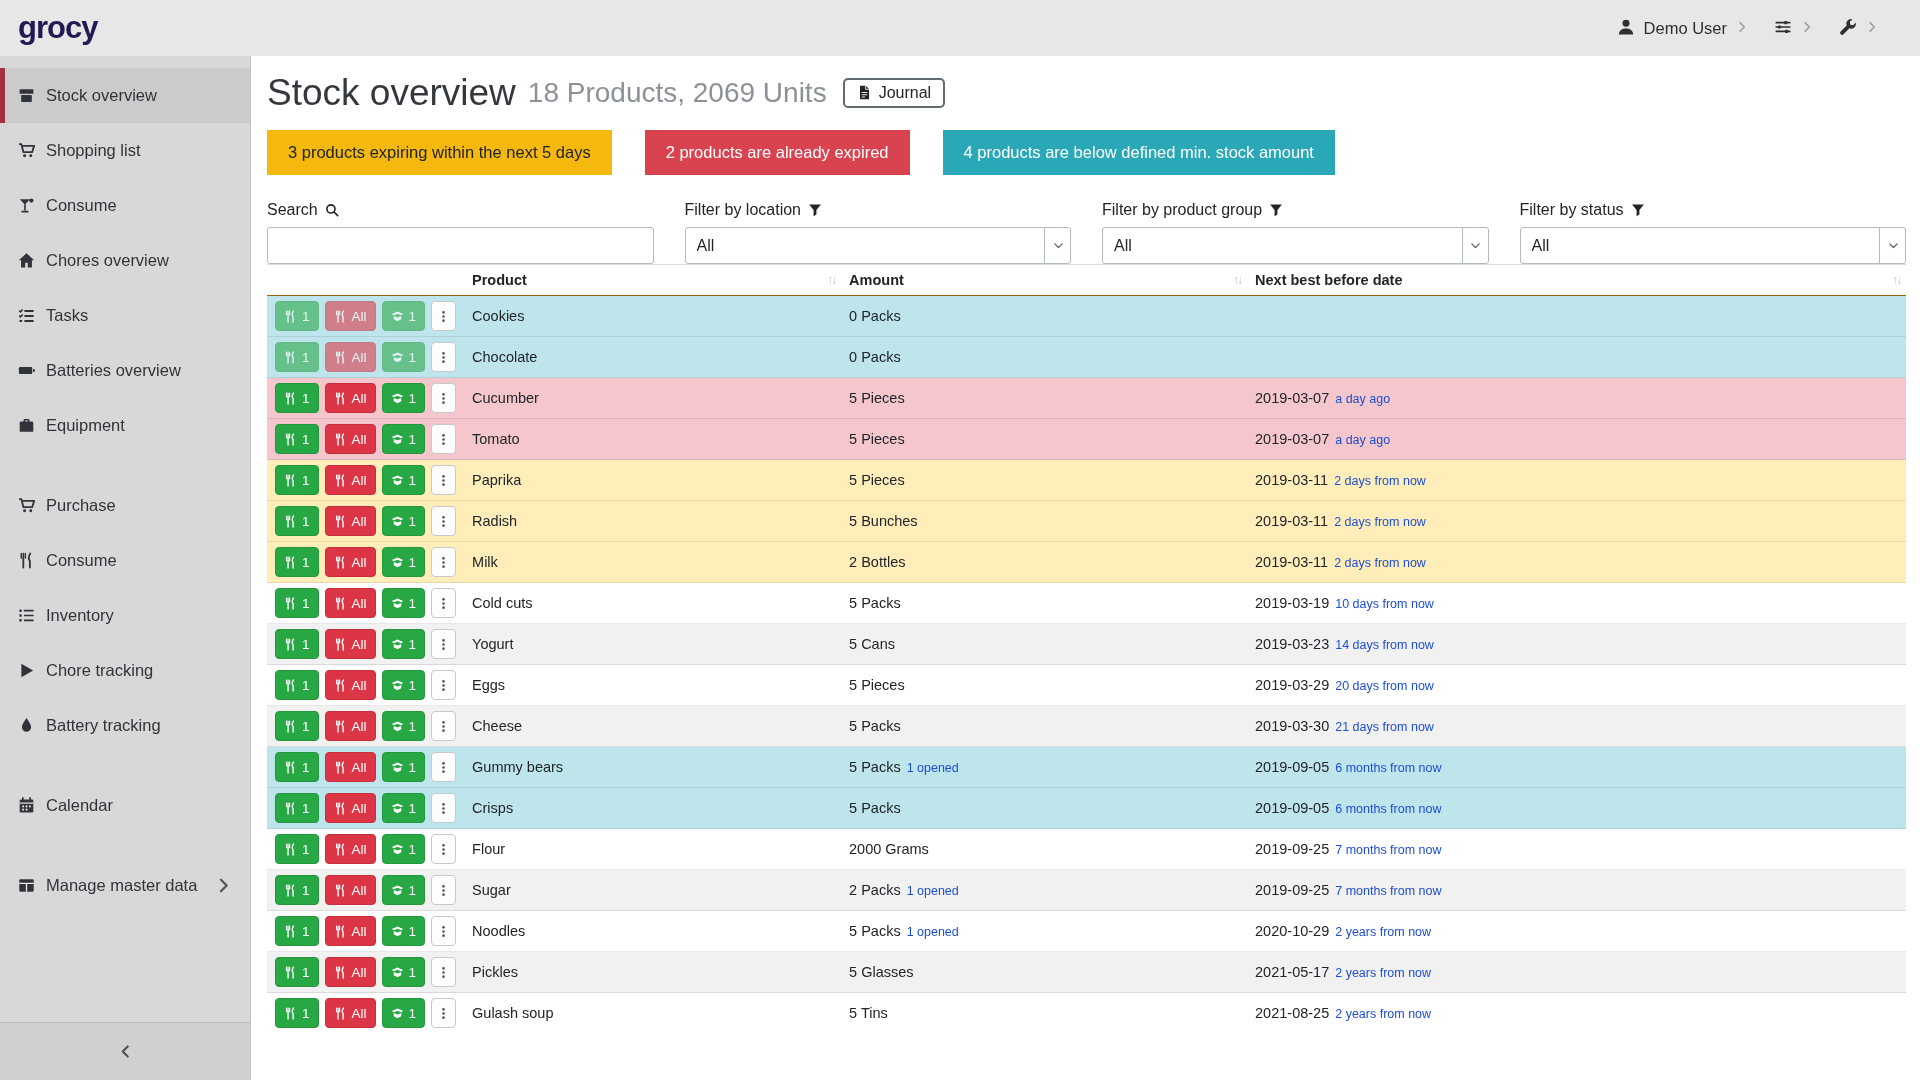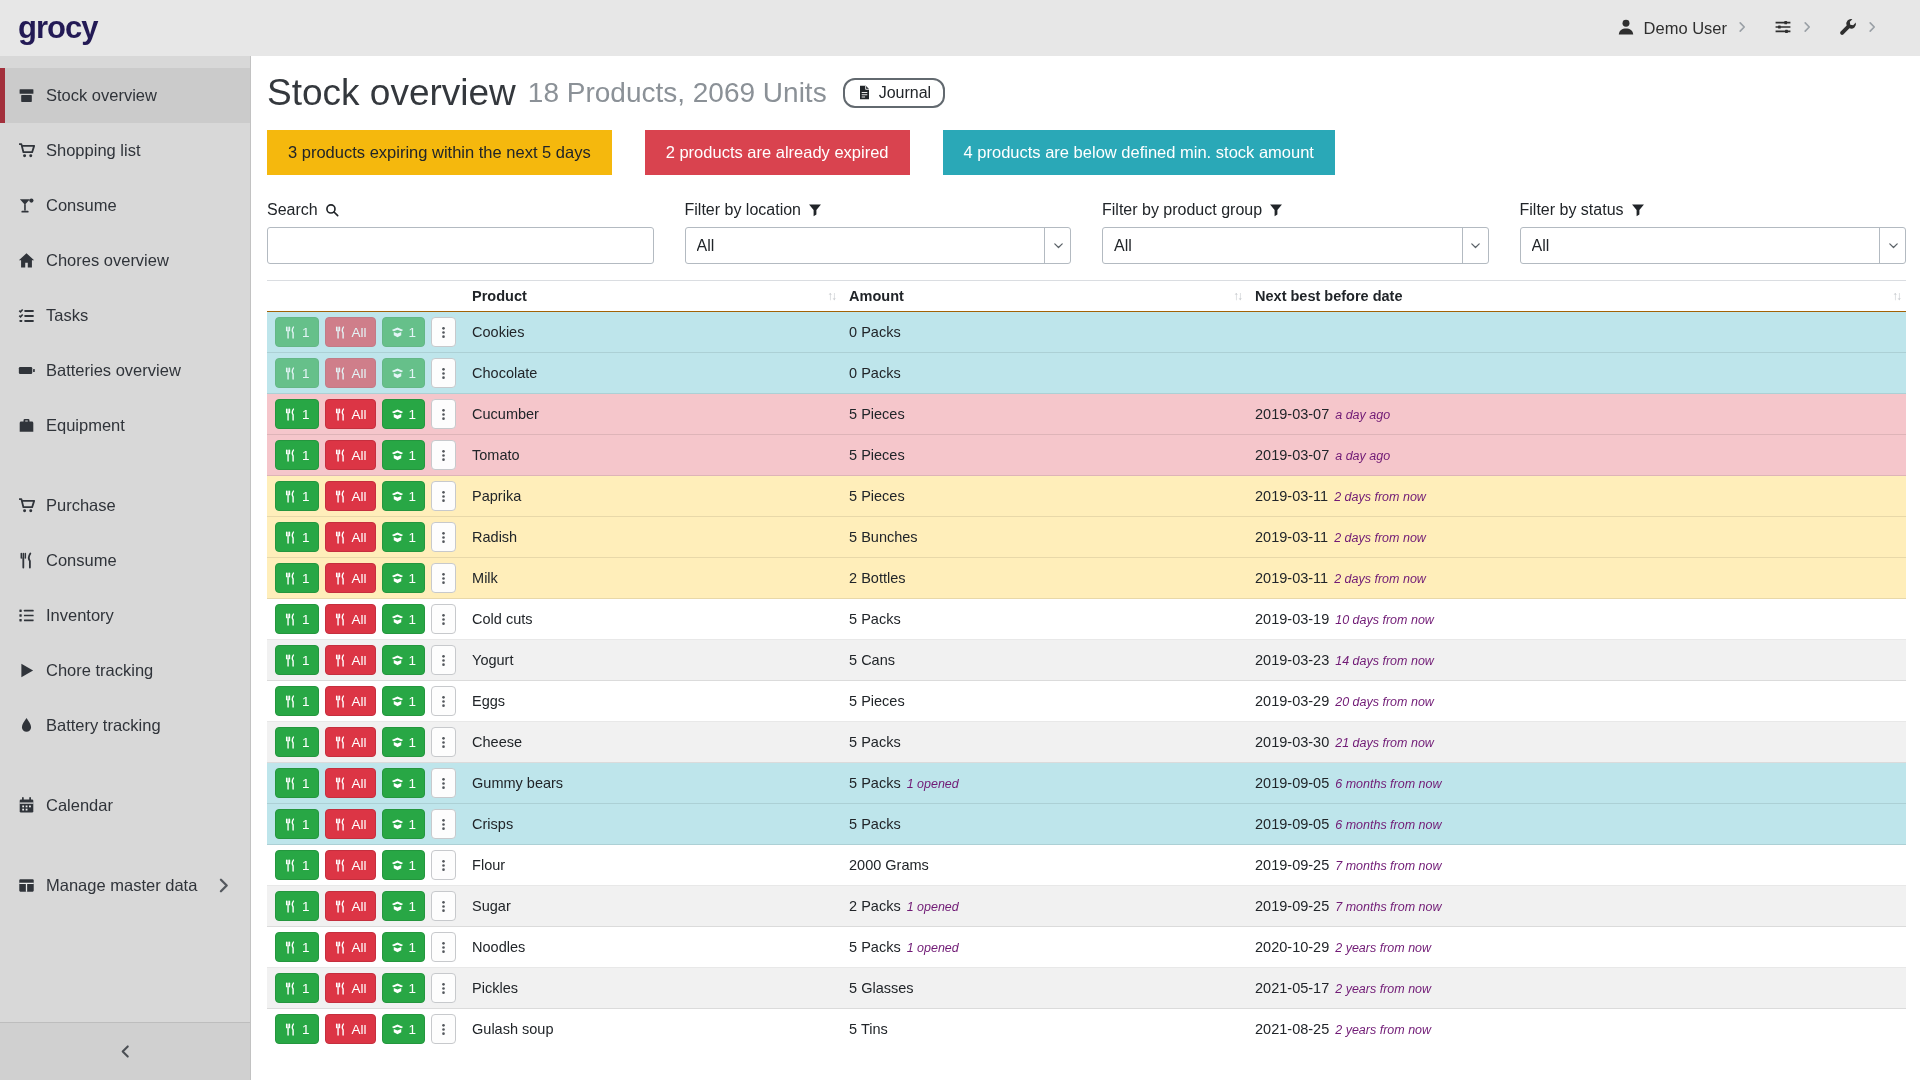--- a/index.html
+++ b/index.html
@@ -26,32 +26,32 @@
   .sidebar-item .item-chev { margin-left:auto; margin-right:18px; color:#55595f; font-size:13px; }
   .group-gap { height:25px; }
   .sidebar-footer { height:58px; background:#d0d0d0; border-top:1px solid #bdbdbd; display:flex; align-items:center; justify-content:center; color:#4b4f54; font-size:15px; cursor:pointer; }
 
   .main { flex:1; padding:10px 14px 0 16px; background:#fff; overflow:hidden; }
 
   
   .title-row { display:flex; align-items:center; margin:6px 0 16px; }
   .page-title { font-size:37px; font-weight:400; color:#34383d; }
   .page-subtitle { font-size:28px; color:#8b9197; margin-left:12px; font-weight:400; }
-  .journal-btn { margin-left:16px; display:inline-flex; align-items:center; gap:7px; border:2px solid #62696f; border-radius:12px; background:#fff; padding:4px 12px; font-size:16px; color:#212529; cursor:pointer; }
+  .journal-btn { margin-left:16px; display:inline-flex; align-items:center; gap:7px; border:2px solid #62696f; border-radius:5px; background:#fff; padding:4px 12px; font-size:16px; color:#212529; cursor:pointer; }
   .journal-btn .icon { font-size:15px; }
 
   
   .alerts { display:flex; gap:33px; margin-bottom:26px; }
   .alert { border-radius:0; padding:13px 21px; font-size:16.5px; cursor:pointer; }
   .alert-warning { background:var(--alert-warning); color:#212529; }
   .alert-danger  { background:var(--alert-danger); color:#fff; }
   .alert-info    { background:var(--alert-info); color:#fff; }
 
   
-  .filters { display:grid; grid-template-columns:repeat(4,1fr); gap:31px; margin-bottom:16px; }
+  .filters { display:grid; grid-template-columns:repeat(4,1fr); gap:31px; margin-bottom:0; }
   .filter-label { font-size:16px; color:#212529; margin-bottom:8px; display:flex; align-items:center; gap:7px; }
   .filter-label .icon { font-size:14px; }
   .search-input { width:100%; height:37px; border:1px solid #b3bac1; border-radius:3px; font-size:16px; padding:0 10px; font-family:inherit; }
   .select-wrap { position:relative; }
   .select-wrap select { width:100%; height:37px; border:1px solid #b3bac1; border-radius:3px; background:#fff; font-size:16px; padding:0 34px 0 11px; color:#212529; appearance:none; -webkit-appearance:none; font-family:inherit; }
   .select-caret { position:absolute; right:0; top:0; width:27px; height:37px; border-left:1px solid #b3bac1; display:flex; align-items:center; justify-content:center; color:#5b6268; pointer-events:none; font-size:11px; }
 
   
   table { width:100%; border-collapse:collapse; }
   col.c-actions { width:181px; } col.c-product { width:377px; } col.c-amount { width:406px; }
@@ -67,21 +67,21 @@
 
   .actions-cell { display:flex; align-items:center; gap:6px; }
   .btn { display:inline-flex; align-items:center; gap:5px; border-radius:4px; font-size:13.5px; color:#fff; padding:5px 8px; height:30px; border:1px solid transparent; cursor:pointer; }
   .btn .icon { font-size:13px; }
   .btn-green { background:var(--btn-green); border-color:#24963e; }
   .btn-red   { background:var(--btn-red); border-color:#c52f3e; }
   .btn.is-disabled { opacity:0.58; }
   .btn-menu { background:#fdfdfd; border:1px solid #c7c9cc; color:#53575c; width:25px; height:30px; display:inline-flex; align-items:center; justify-content:center; border-radius:4px; cursor:pointer; }
   .btn-menu .icon { font-size:13px; }
 
-  .note { font-size:12.5px; font-style:italic; color:#701a75; margin-left:6px; }
+  .note { font-size:12.5px; color:#1d4ed8; margin-left:6px; }
 </style>
 </head>
 <body>
 
 <div class="navbar">
   <div class="logo">grocy</div>
   <div class="nav-right">
     <div class="nav-group">
       <span class="bigicon"><svg class="icon" viewBox="0 0 16 16" aria-hidden="true">
             <circle cx="8" cy="4.7" r="3.1"></circle>

